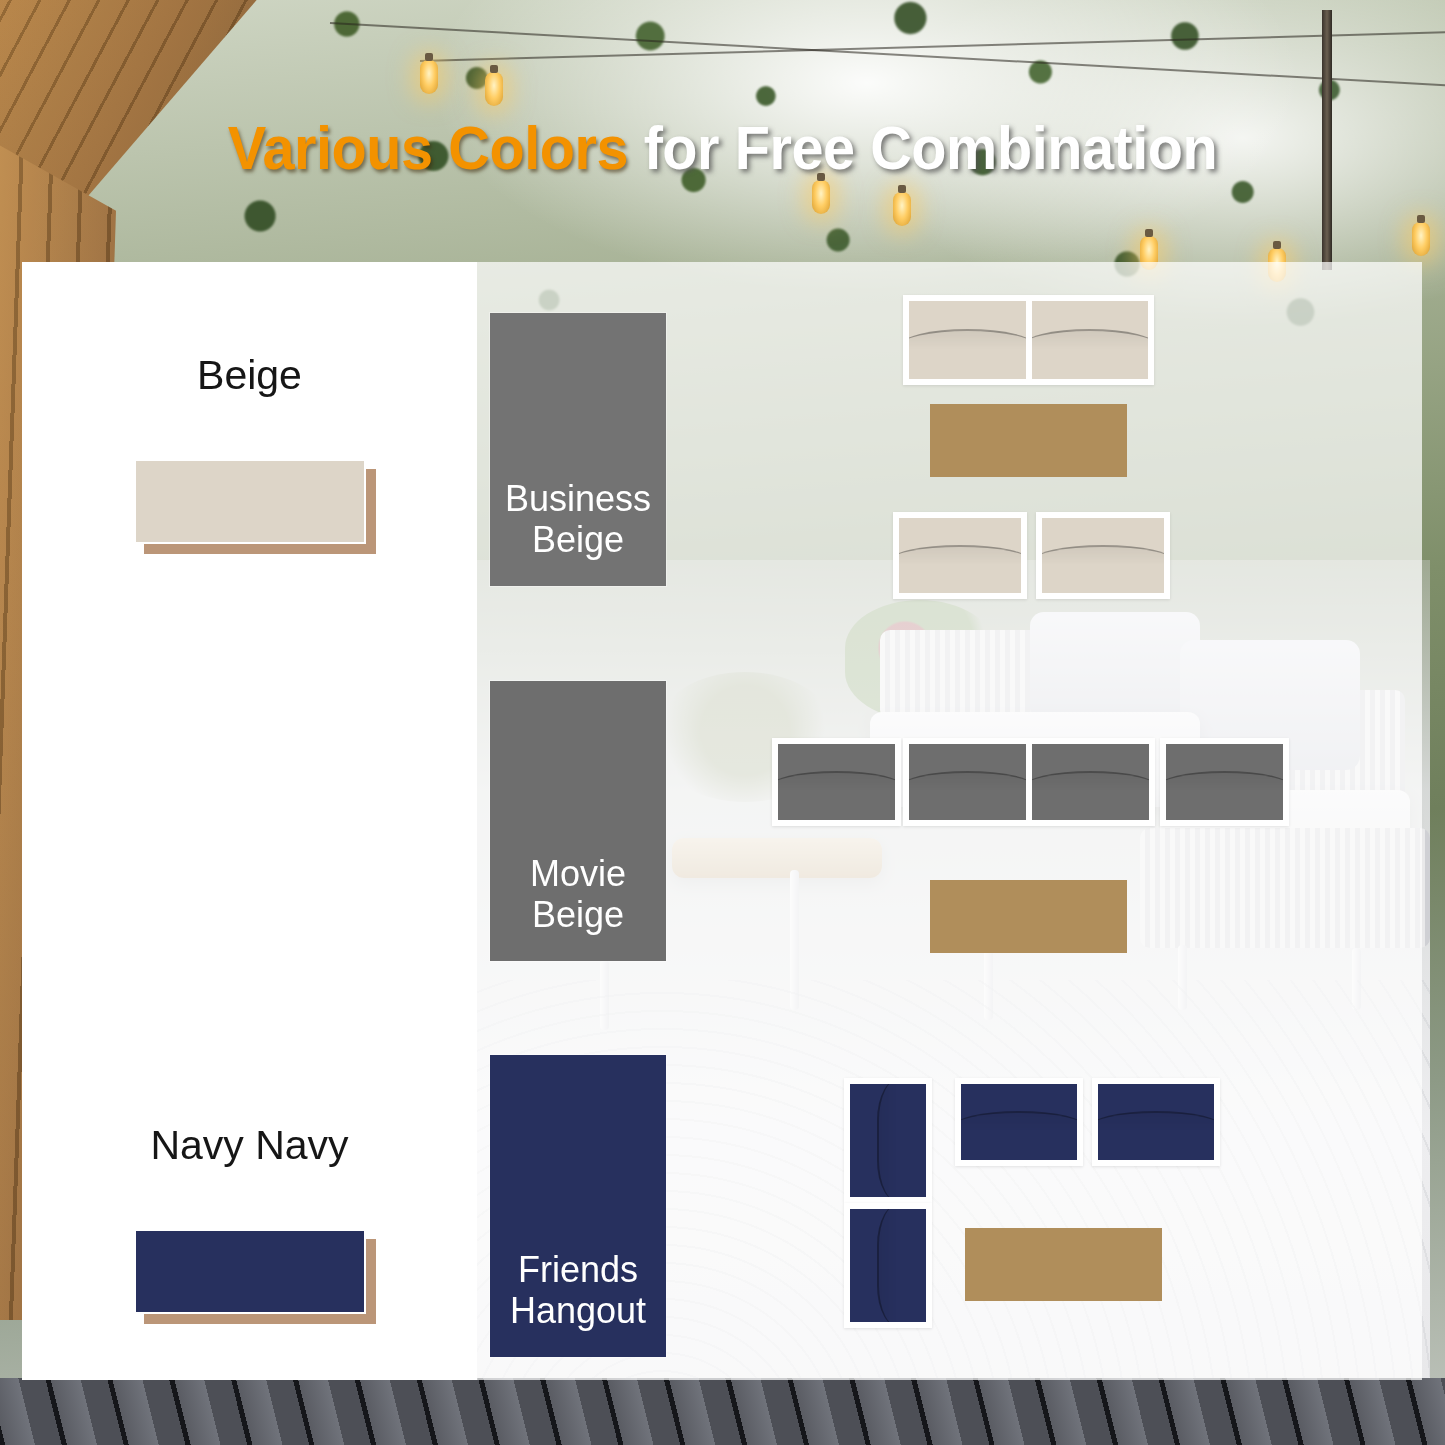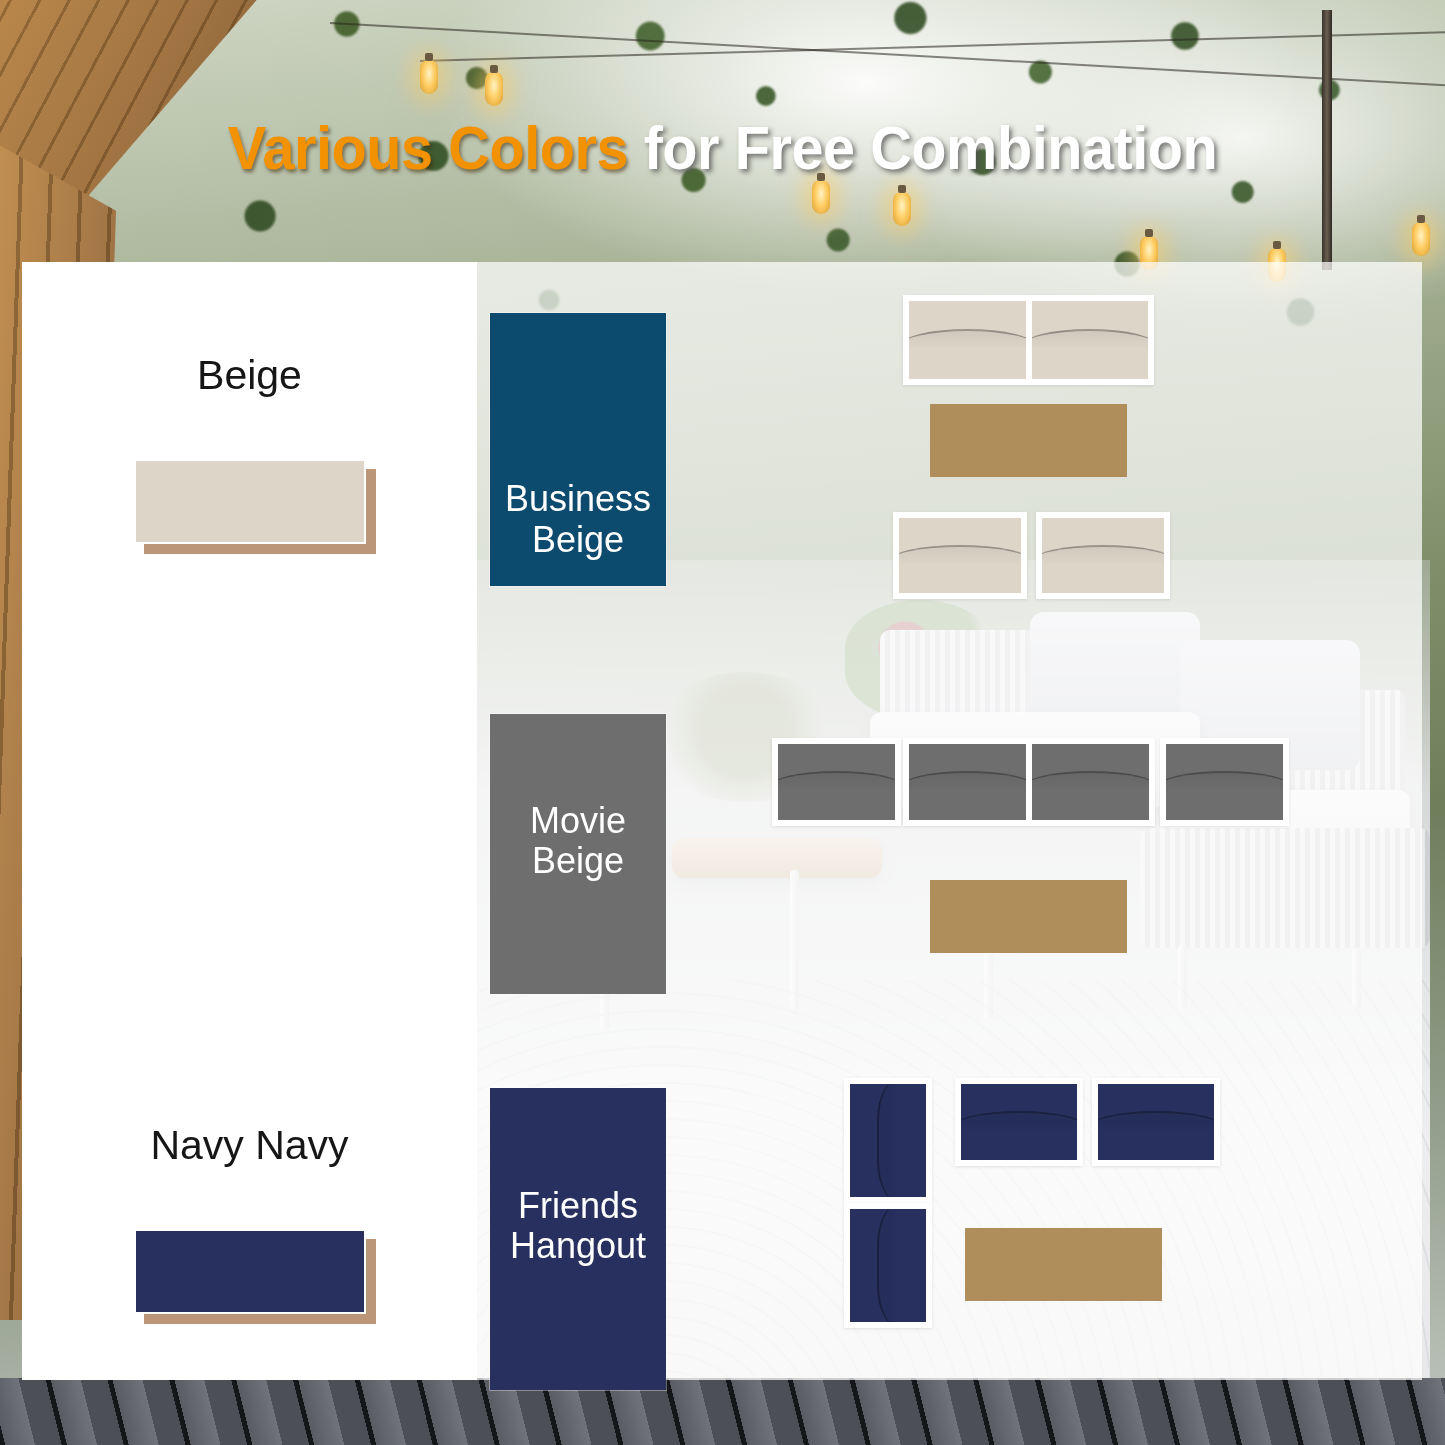--- a/index.html
+++ b/index.html
@@ -149,21 +149,21 @@
   }
 
   
   .scene-block{
     position:absolute; width:176px;
     display:flex; align-items:flex-end; justify-content:center;
     padding-bottom:26px;
     color:#ffffff; font-size:36px; line-height:1.12; text-align:center;
     box-shadow:0 0 0 1px rgba(255,255,255,.35);
   }
-  .scene-block.lower-text{ align-items:center;margin-top:33px; }
+  .scene-block.lower-text{ align-items:flex-end; }
 
   
   .frame{
     position:absolute;
     background:#ffffff;
     display:flex;
     padding:6px;
     gap:6px;
     box-shadow:0 1px 3px rgba(0,0,0,.10);
   }
@@ -248,21 +248,21 @@
 
 
   <div class="swatch-group" style="top:1122px;">
     <div class="swatch-label">Navy Navy</div>
     <div class="swatch-wrap">
       <div class="swatch-shadow" style="background: rgb(187, 150, 120);"></div>
       <div class="swatch-chip" id="chip-navy" style="background: rgb(39, 48, 94);"></div>
     </div>
   </div>
 
-  <div class="scene-block" id="scene-beige" style="left: 490px; top: 313px; height: 273px; background: #0c4a6e;">
+  <div class="scene-block" id="scene-beige" style="left: 490px; top: 313px; height: 273px; background: #737373;">
     <div>
       <div>Business</div>
       <div>Beige</div>
     </div>
   </div>
 
   <div class="scene-block lower-text" id="scene-grey" style="left: 490px; top: 681px; height: 280px; background: rgb(110, 110, 110);">
     <div>
       <div>Movie</div>
       <div>Beige</div>

